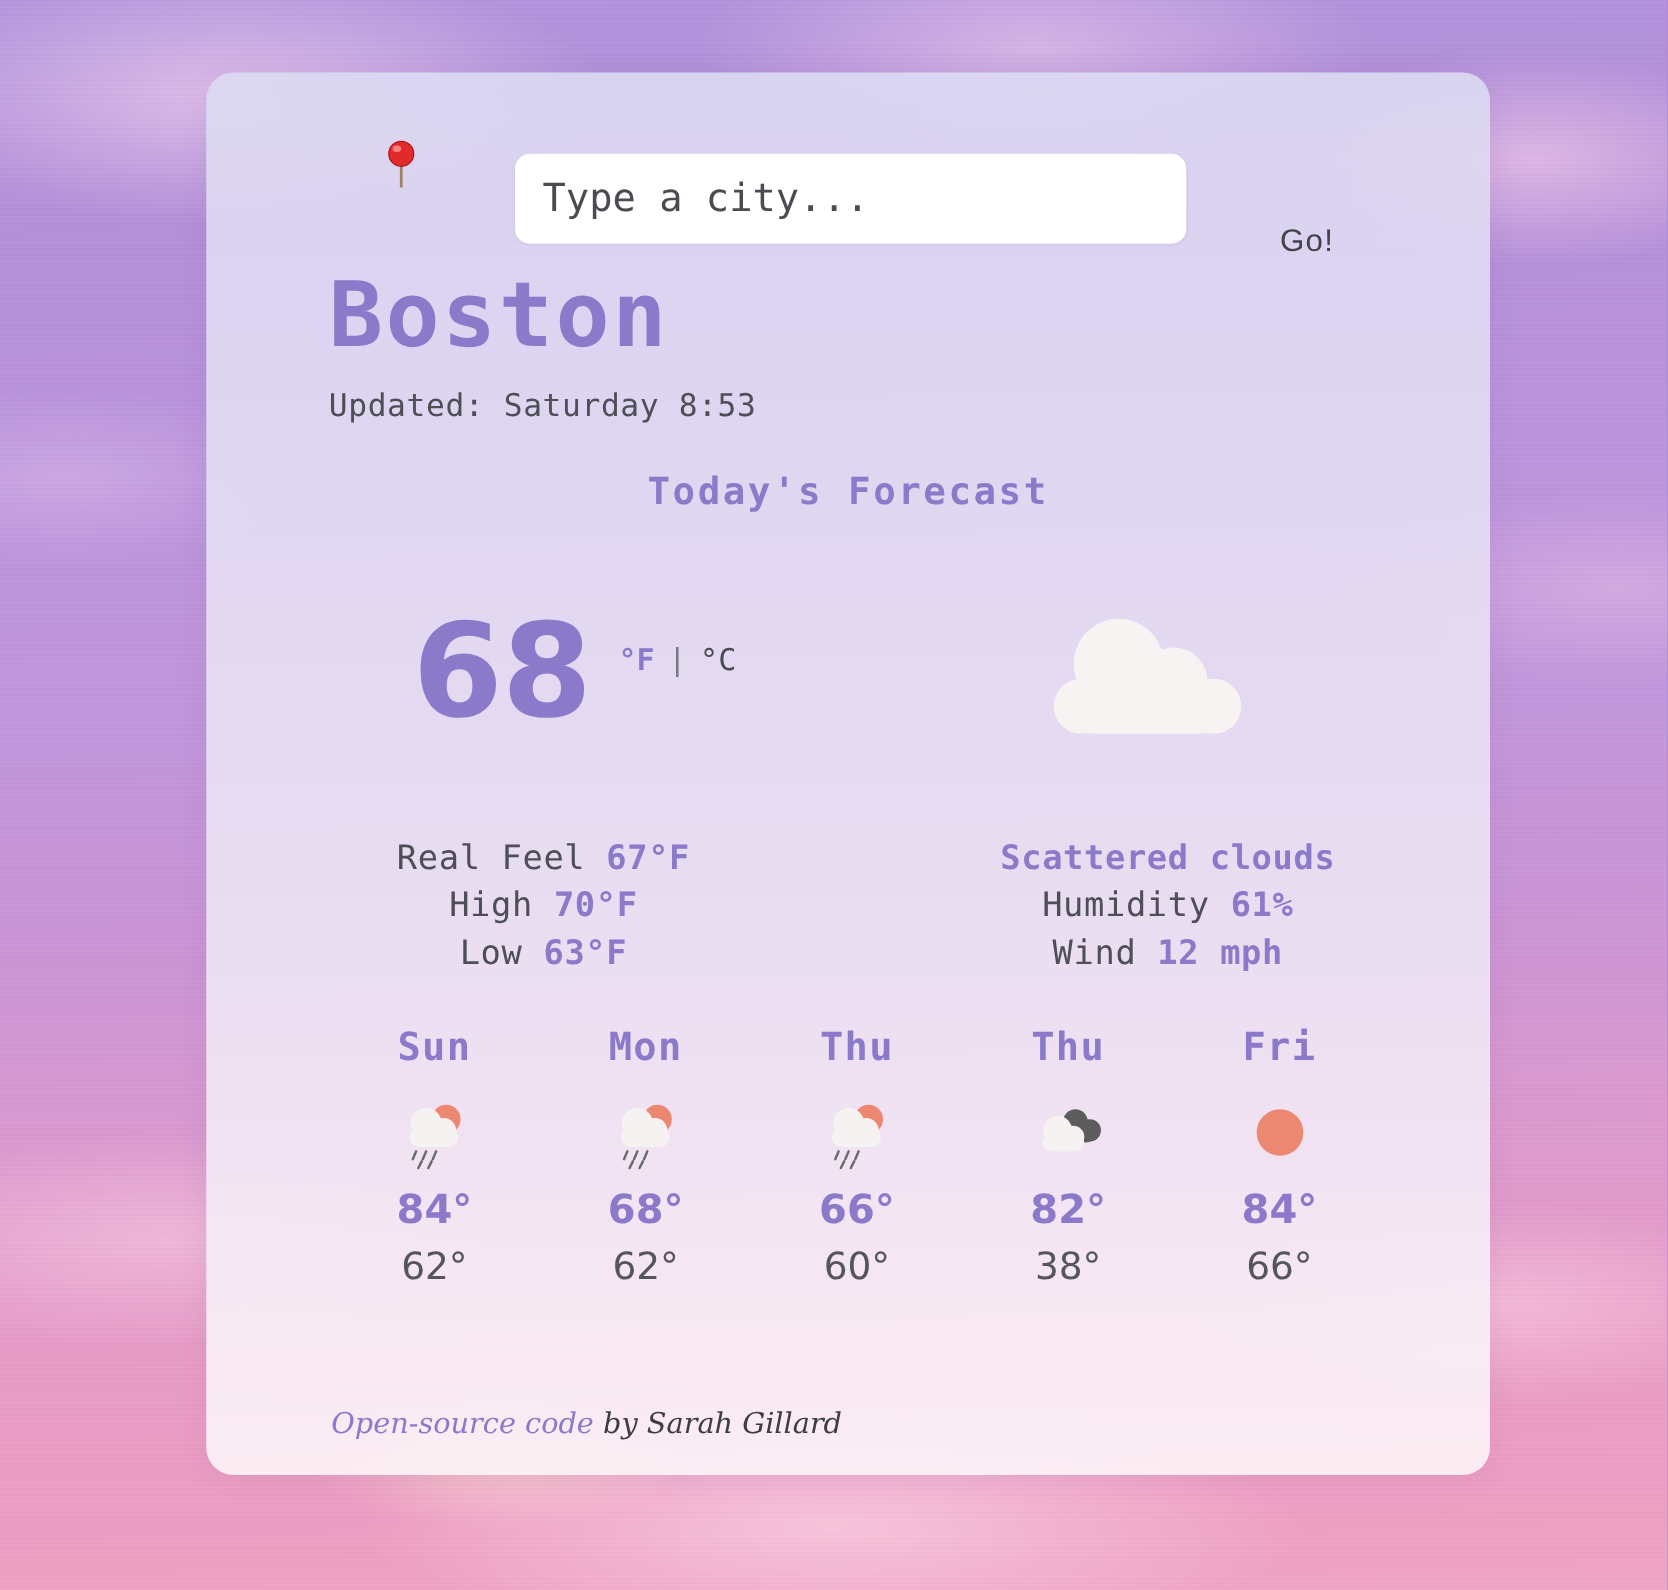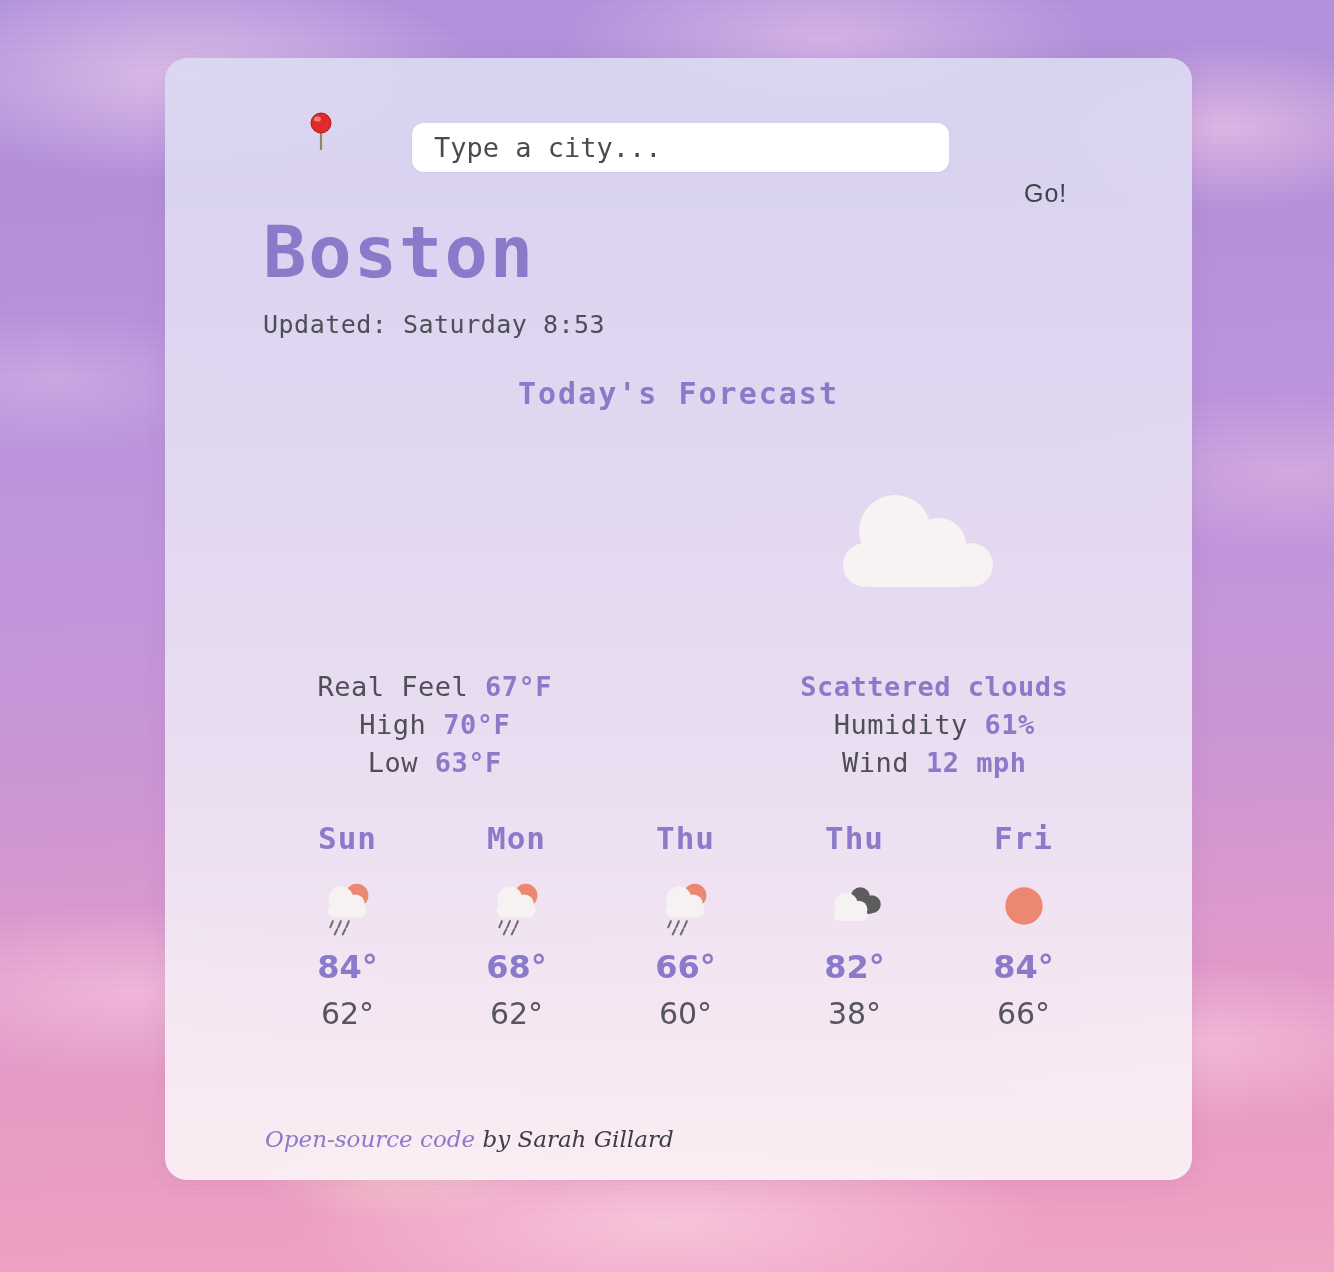--- a/index.html
+++ b/index.html
@@ -83,26 +83,26 @@
     position: absolute;
     left: 143px;
     top: 22px;
     width: 26px; height: 40px;
   }
   #city-input {
     position: absolute;
     left: 247px;
     top: 34px;
     width: 537px;
-    height: 49px;
+    height: 72px;
     border: none;
     border-radius: 12px;
     background: #ffffff;
     font-family: "DejaVu Sans Mono", "Liberation Mono", monospace;
-    font-size: 27px;
+    font-size: 31px;
     color: #3e3e44;
     padding: 0 22px;
     outline: none;
     box-shadow: 0 1px 3px rgba(120,90,150,.10);
   }
   #city-input::placeholder { color: #4b4b52; opacity: 1; }
   #go-button {
     position: absolute;
     left: 859px;
     top: 50px;
@@ -278,20 +278,26 @@
 
     <button id="go-button">Go!</button>
   </div>
 
   <h1 id="city-name">Boston</h1>
 
   <div id="updated-text">Updated: Saturday 8:53</div>
 
   <div id="forecast-heading">Today's Forecast</div>
 
+  <div id="current-temp-row">
+    <span id="current-temp-value">68</span>
+    <span id="unit-switch">
+      <span id="unit-fahrenheit">°F</span><span id="unit-separator">|</span><span id="unit-celsius">°C</span>
+    </span>
+  </div>
 
   <span id="current-weather-icon">
     <svg viewBox="0 0 170 120" width="170" height="120">
       <g fill="#f7f3f2">
         <circle cx="62" cy="48" r="36"></circle>
         <circle cx="106" cy="62" r="27"></circle>
         <rect x="20" y="60" width="130" height="44" rx="22"></rect>
         <circle cx="32" cy="82" r="22"></circle>
         <circle cx="138" cy="82" r="22"></circle>
       </g>

